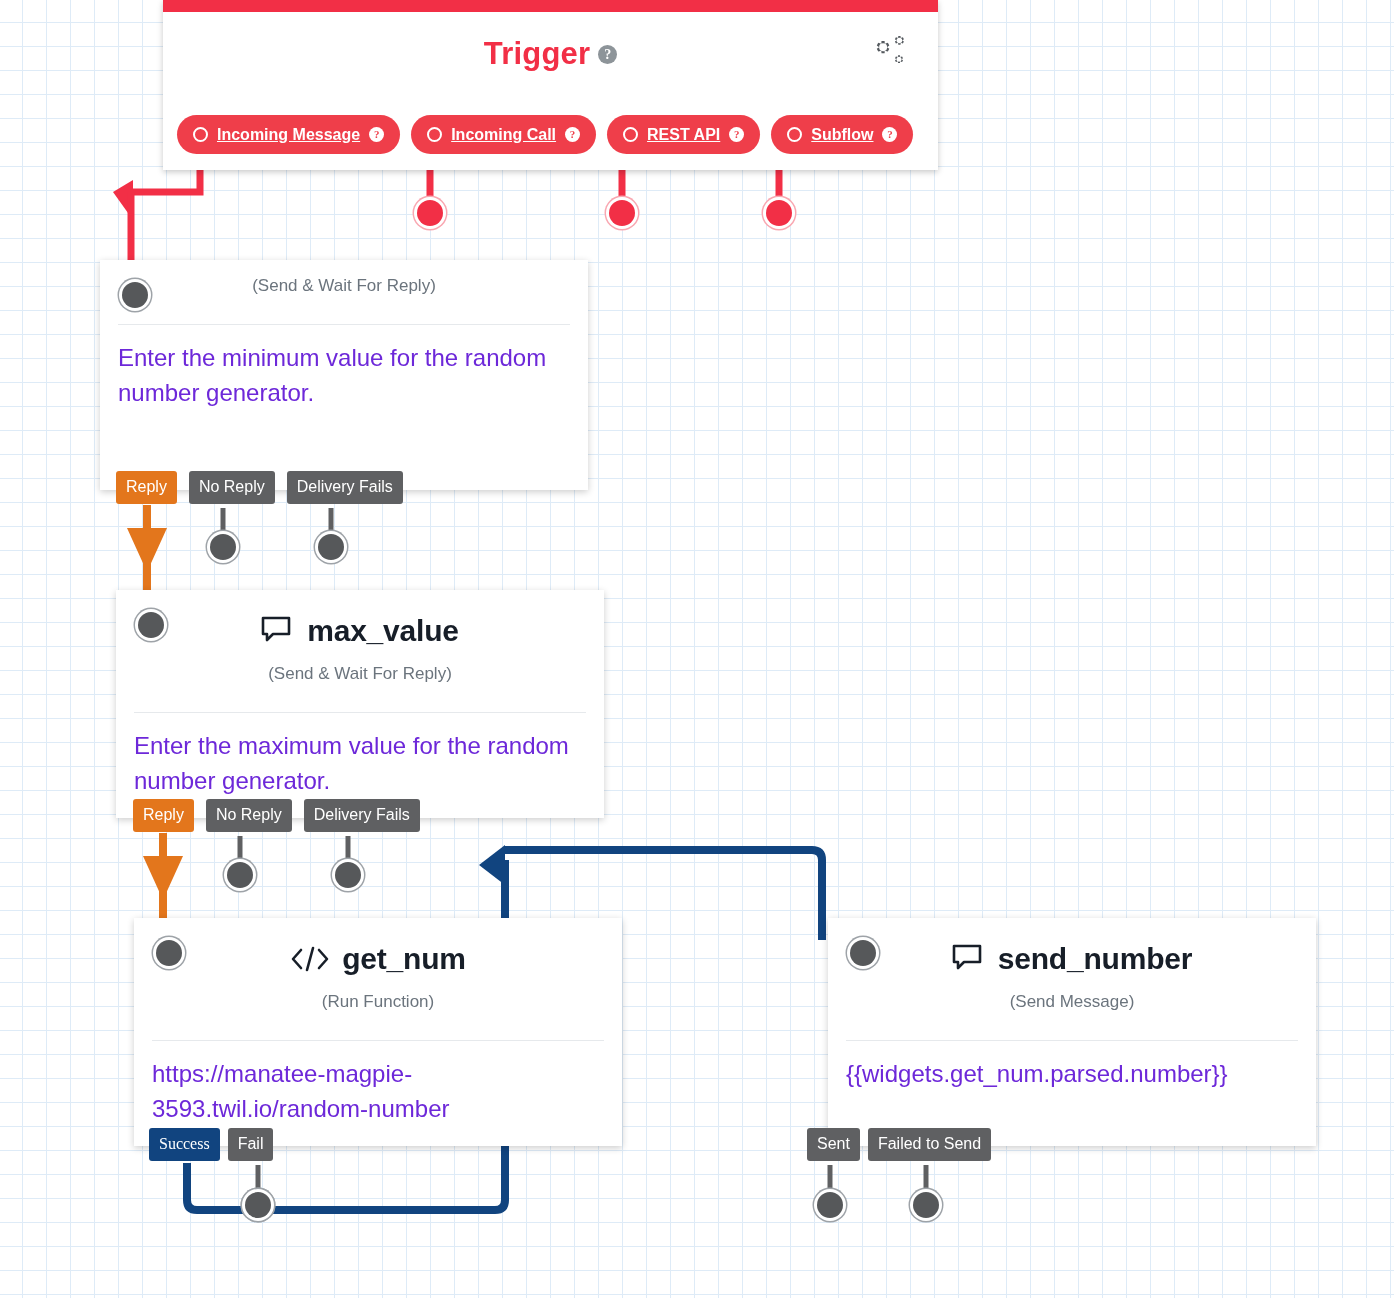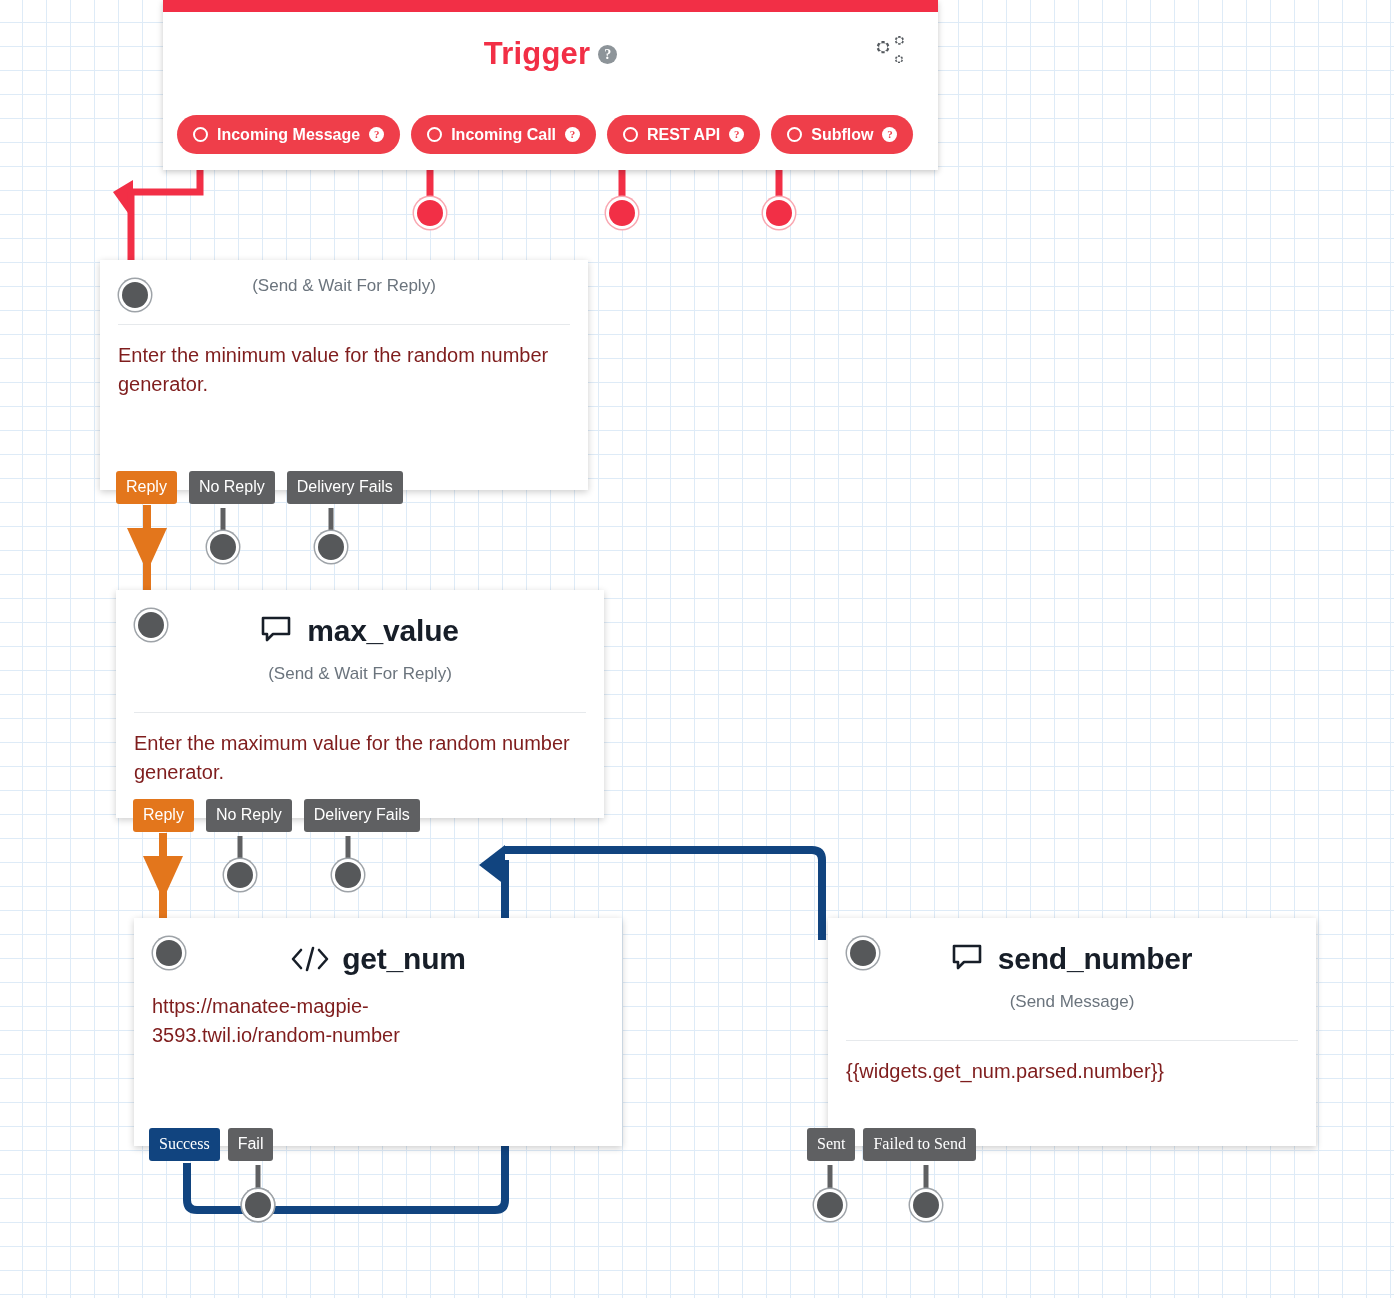--- a/index.html
+++ b/index.html
@@ -61,20 +61,21 @@
     display:flex;align-items:center;gap:9px;
     background:#ef3e4a;
     border-radius:20px;
     height:39px;
     padding:0 16px;
     color:#fff;
     font-size:16px;
     font-weight:bold;
     white-space:nowrap;
     cursor:pointer;
+    text-decoration:underline;
   }
   .pill .ring{
     width:15px;height:15px;border-radius:50%;
     border:2.5px solid #fff;box-sizing:border-box;flex:0 0 auto;
   }
   .q-badge{
     display:inline-block;
     width:15px;height:15px;border-radius:50%;
     background:#8d9499;color:#fff;
     font-size:11px;font-weight:bold;
@@ -95,21 +96,21 @@
     letter-spacing:-.2px;
   }
   .w-type{
     text-align:center;color:#6b747d;font-size:17px;
     margin-top:16px;padding-bottom:28px;
     border-bottom:1px solid #e6e9ec;
     margin-left:18px;margin-right:18px;
   }
   .w-body{
     padding:16px 18px 18px 18px;
-    font-size:20px;color:#7f1d1d;line-height:1.45;
+    font-size:24px;color:#6d28d9;line-height:1.45;
     word-break:break-word;
   }
   .in-dot{
     position:absolute;left:22px;top:22px;
     width:26px;height:26px;border-radius:50%;
     background:#56585a;
     box-shadow:0 0 0 3px #fff,0 0 0 4.5px #9ea3a8;
     z-index:6;cursor:pointer;
   }
 
@@ -252,40 +253,41 @@
     <div class="w-head">
       <svg width="40" height="30" viewBox="0 0 40 30" aria-hidden="true">
         <g fill="none" stroke="#171e28" stroke-width="2.6" stroke-linecap="round" stroke-linejoin="round">
           <path d="M11 6 L3 15 L11 24"></path>
           <path d="M29 6 L37 15 L29 24"></path>
           <path d="M23 4 L17 26"></path>
         </g>
       </svg>
       <span class="w-title">get_num</span>
     </div>
+    <div class="w-type">(Run Function)</div>
     <div class="w-body" style="max-width:330px;">https://manatee-magpie-3593.twil.io/random-number</div>
   </div>
   <div class="tabs" style="left:149px;top:1128px;gap:8px;">
     <div class="tab blue">Success</div>
     <div class="tab">Fail</div>
   </div>
   <div class="out-dot" style="left:245px;top:1192px;"></div>
 
   <div class="widget" id="w-send" style="left:828px;top:918px;width:488px;height:228px;">
     <div class="in-dot"></div>
     <div class="w-head">
       <svg width="34" height="30" viewBox="0 0 34 30" aria-hidden="true">
         <path d="M2 2h26v16H12l-6 6v-6H2z" fill="none" stroke="#171e28" stroke-width="2.6" stroke-linejoin="round"></path>
       </svg>
       <span class="w-title">send_number</span>
     </div>
     <div class="w-type">(Send Message)</div>
     <div class="w-body">{{widgets.get_num.parsed.number}}</div>
   </div>
-  <div class="tabs" style="left:807px;top:1128px;gap:8px;font-family:Liberation Serif, serif;">
+  <div class="tabs" style="left:807px;top:1128px;gap:8px;">
     <div class="tab">Sent</div>
     <div class="tab">Failed to Send</div>
   </div>
   <div class="out-dot" style="left:817px;top:1192px;"></div>
   <div class="out-dot" style="left:913px;top:1192px;"></div>
 
   <div class="red-dot" style="left:417px;top:200px;"></div>
   <div class="red-dot" style="left:609px;top:200px;"></div>
   <div class="red-dot" style="left:766px;top:200px;"></div>
 

